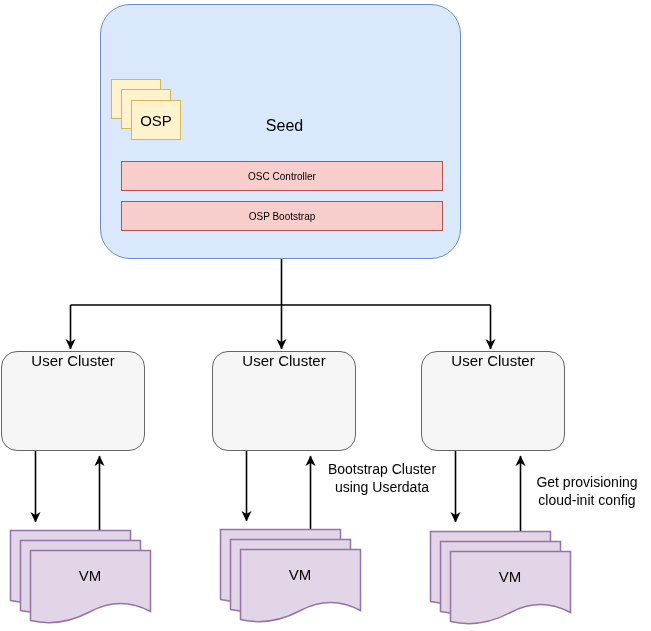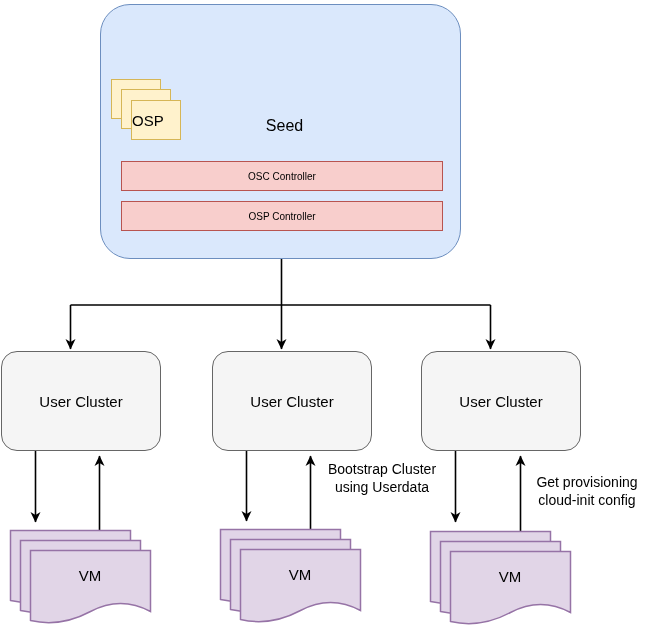--- a/index.html
+++ b/index.html
@@ -47,43 +47,43 @@
   .note-stack.osp { left: 10px; top: 74px; }
   .note-stack.osc { left: 270px; top: 74px; }
   .note {
     position: absolute;
     width: 50px; height: 40px;
     background: #fff2cc;
     border: 1.5px solid #d6b656;
   }
   .note.n1 { left: 0;    top: 0;    }
   .note.n2 { left: 10px; top: 10px; }
-  .note.n3 { left: 20px; top: 21px; display: flex; align-items: center; justify-content: flex-start; }
+  .note.n3 { left: 20px; top: 21px; display: flex; align-items: center; justify-content: center; }
   .note.n3 span { font-size: 15px; }
   
   .controller-bar {
     position: absolute;
     left: 20px;
     width: 322px; height: 30px;
     background: #f8cecc;
     border: 1.5px solid #b85450;
     display: flex; align-items: center; justify-content: center;
     font-size: 10px;
   }
   .controller-bar.bar-0 { top: 156px; }
   .controller-bar.bar-1 { top: 196px; }
   
   .cluster-box {
     position: absolute;
     top: 351px;
-    width: 160px; height: 100px;
+    width: 144px; height: 100px;
     background: #f5f5f5;
     border: 1.5px solid #666666;
     border-radius: 16px;
-    display: flex; align-items: center; justify-content: center;
+    display: flex; justify-content: center;
     font-size: 15px;
     z-index: 2;
   }
   .cluster-box.c0 { left: 1px;   }
   .cluster-box.c1 { left: 212px; }
   .cluster-box.c2 { left: 421px; }
   
   .vm-stack {
     position: absolute;
     width: 143px; height: 100px;
@@ -152,21 +152,21 @@
       </div>
     </div>
 
     <div class="seed-label">Seed</div>
 
 
     <div class="controller-bar bar-0">
       <span>OSC Controller</span>
     </div>
     <div class="controller-bar bar-1">
-      <span>OSP Controller</span>
+      <span>OSP Bootstrap</span>
     </div>
   </div>
 
   <div class="cluster-box c0">
     <span>User Cluster</span>
   </div>
   <div class="cluster-box c1">
     <span>User Cluster</span>
   </div>
   <div class="cluster-box c2">

